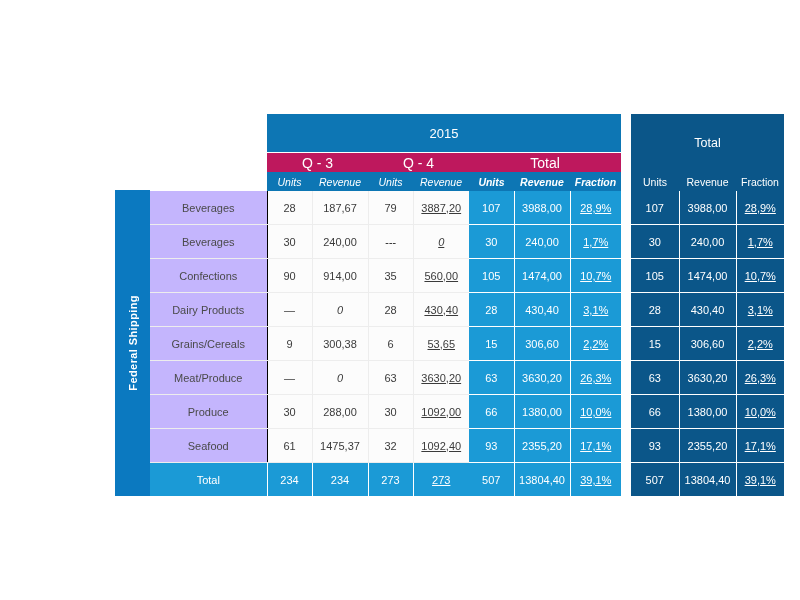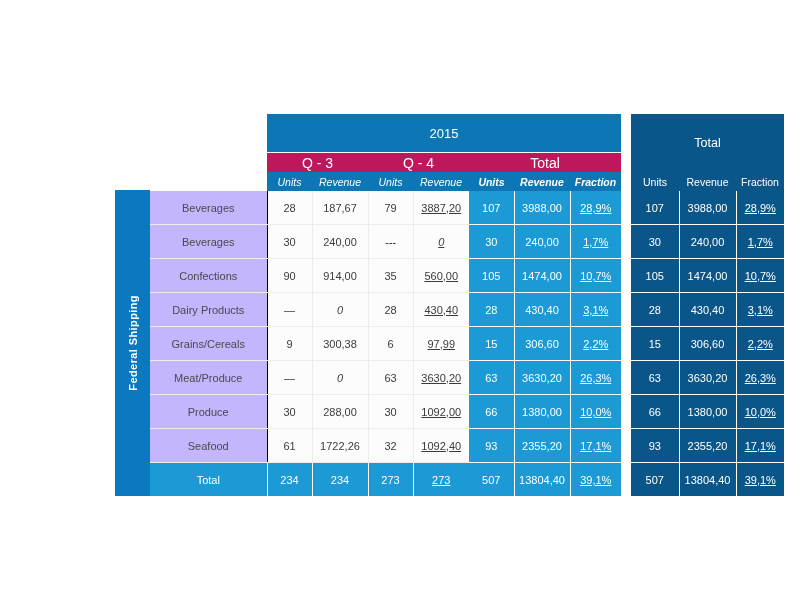--- a/index.html
+++ b/index.html
@@ -276,21 +276,21 @@
             <td class="cell-gap"></td>
             <td class="cell-dark">28</td>
             <td class="cell-dark">430,40</td>
             <td class="cell-dark noright">3,1%</td>
           </tr>
           <tr class="datarow">
             <td class="cell-rowlabel">Grains/Cereals</td>
             <td class="cell-plain">9</td>
             <td class="cell-plain">300,38</td>
             <td class="cell-plain">6</td>
-            <td class="cell-plain noright">97,99</td>
+            <td class="cell-plain noright">53,65</td>
             <td class="cell-bright">15</td>
             <td class="cell-bright">306,60</td>
             <td class="cell-bright noright">2,2%</td>
             <td class="cell-gap"></td>
             <td class="cell-dark">15</td>
             <td class="cell-dark">306,60</td>
             <td class="cell-dark noright">2,2%</td>
           </tr>
           <tr class="datarow">
             <td class="cell-rowlabel">Meat/Produce</td>
@@ -316,21 +316,21 @@
             <td class="cell-bright">1380,00</td>
             <td class="cell-bright noright">10,0%</td>
             <td class="cell-gap"></td>
             <td class="cell-dark">66</td>
             <td class="cell-dark">1380,00</td>
             <td class="cell-dark noright">10,0%</td>
           </tr>
           <tr class="datarow">
             <td class="cell-rowlabel">Seafood</td>
             <td class="cell-plain">61</td>
-            <td class="cell-plain">1722,26</td>
+            <td class="cell-plain">1475,37</td>
             <td class="cell-plain">32</td>
             <td class="cell-plain noright">1092,40</td>
             <td class="cell-bright">93</td>
             <td class="cell-bright">2355,20</td>
             <td class="cell-bright noright">17,1%</td>
             <td class="cell-gap"></td>
             <td class="cell-dark">93</td>
             <td class="cell-dark">2355,20</td>
             <td class="cell-dark noright">17,1%</td>
           </tr>

